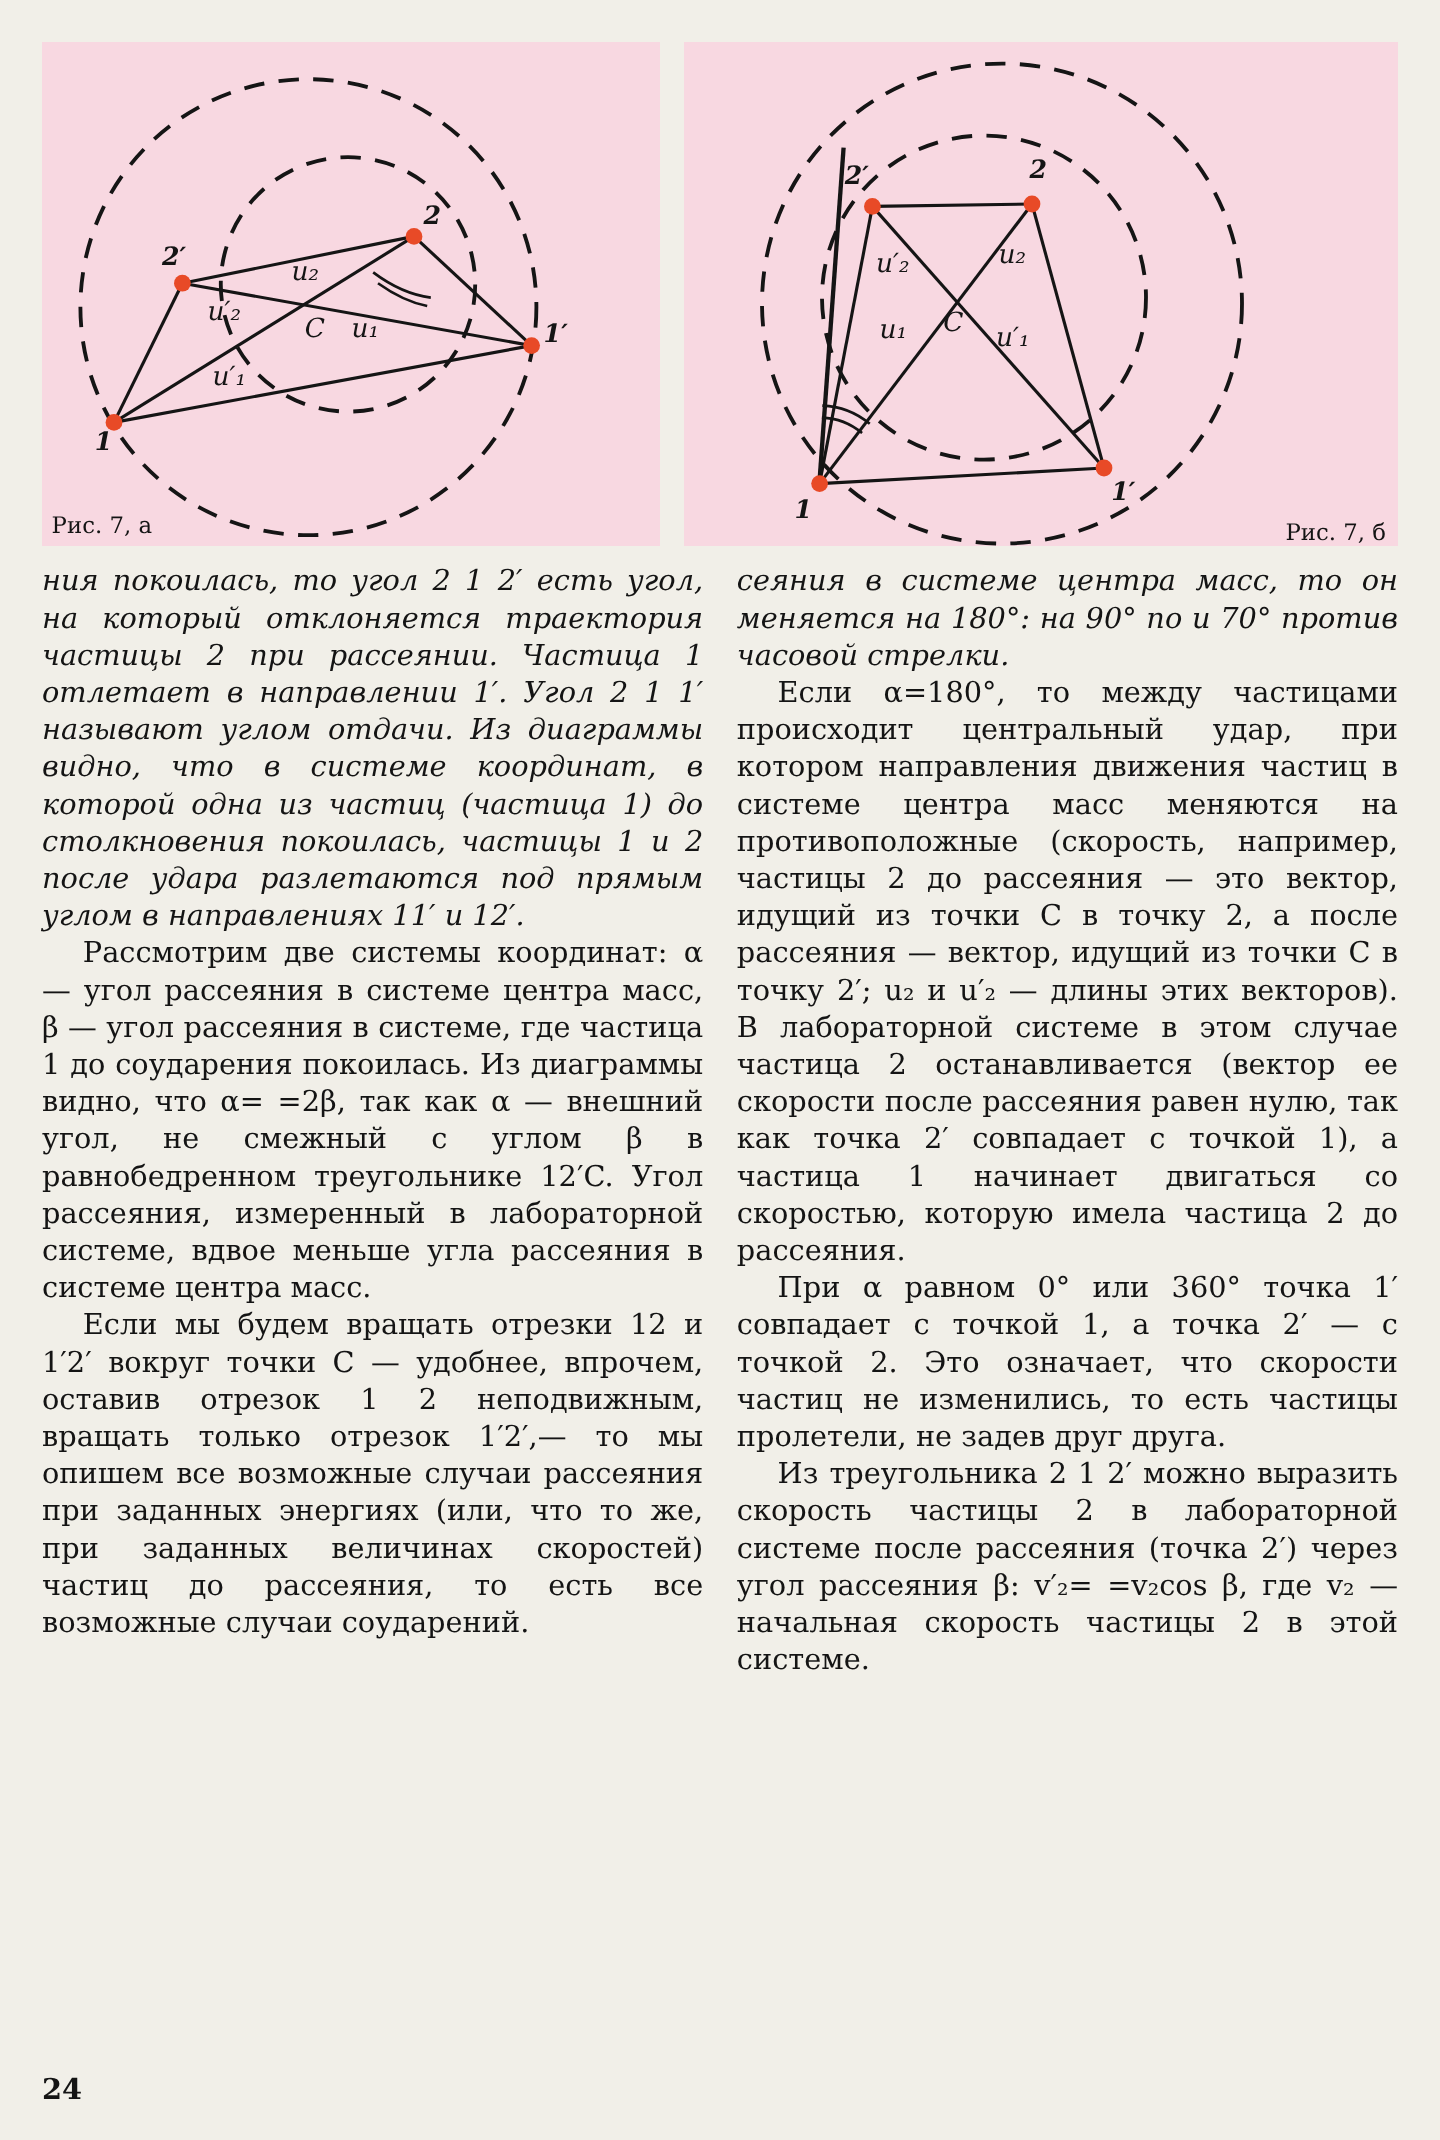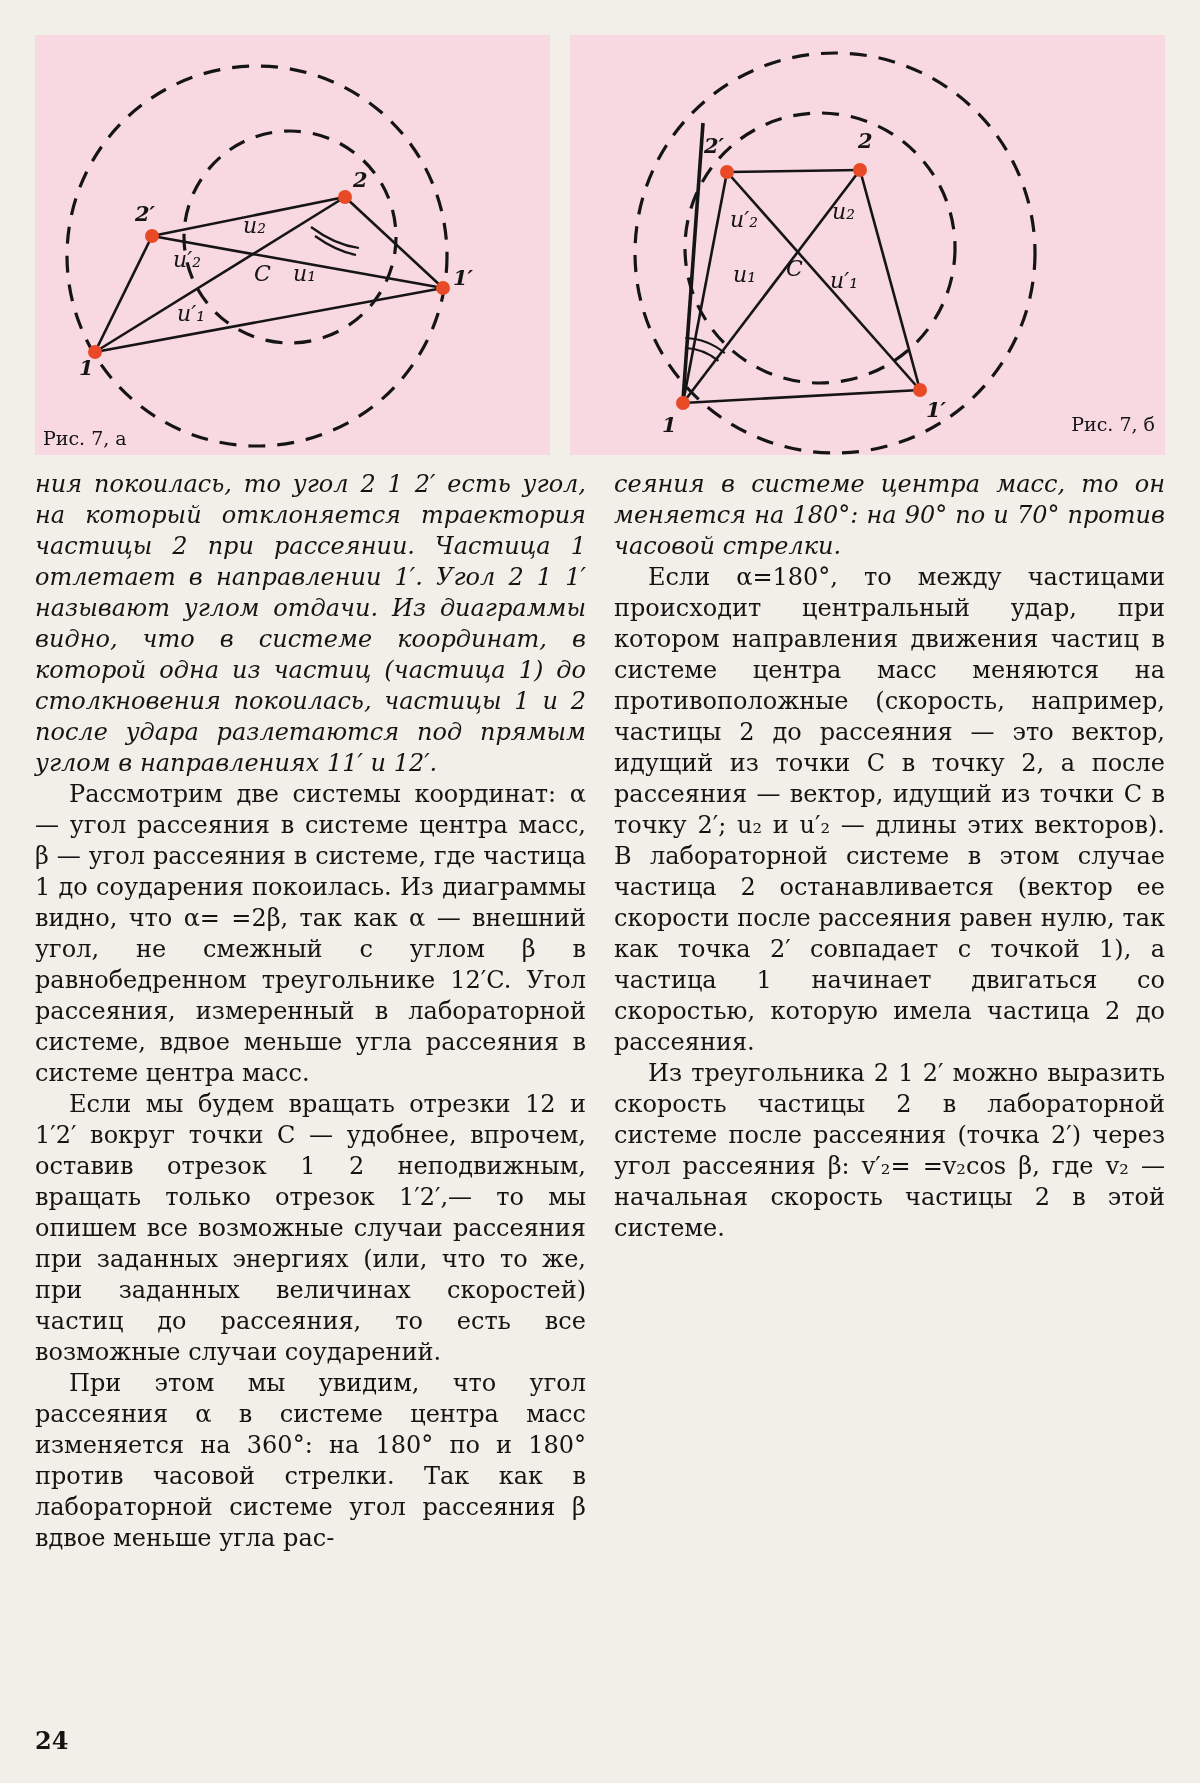--- a/index.html
+++ b/index.html
@@ -12,21 +12,21 @@
     position: relative;
     overflow: hidden;
   }
   .figures-row { display: flex; gap: 20px; padding: 35px 35px 0 35px; }
   figure { position: relative; background: #f8d8e1; }
   .fig-a { width: 515px; height: 420px; }
   .fig-b { width: 595px; height: 420px; }
   figure svg { display: block; width: 100%; height: 100%; }
   figcaption { position: absolute; font-size: 19px; color: #141414; }
   .cap-a { left: 8px; bottom: 6px; }
-  .cap-b { right: 10px; bottom: 20px; }
+  .cap-b { right: 10px; bottom: 0; }
 
   .dash { fill: none; stroke: #151515; stroke-width: 3.2; stroke-dasharray: 17 12; }
   .seg  { stroke: #151515; stroke-width: 2.6; }
   .seg-bold { stroke: #151515; stroke-width: 3.6; }
   .arc  { fill: none; stroke: #151515; stroke-width: 2.2; }
   .dot  { fill: #e84a27; stroke: none; }
   .lbl  { font-size: 22px; font-style: italic; fill: #151515; }
   .lbl-pt { font-size: 21px; font-style: italic; font-weight: bold; fill: #151515; }
 
   .cols { display: flex; gap: 28px; padding: 14px 35px 0 35px; }
@@ -116,22 +116,22 @@
     <figcaption class="cap-b">Рис. 7, б</figcaption>
   </figure>
 
 </div>
 
 <div class="cols">
   <div class="col">
     <p class="noindent">ния покоилась, то угол 2 1 2′ есть угол, на который отклоняется траектория частицы 2 при рассеянии. Частица 1 отлетает в направлении 1′. Угол 2 1 1′ называют углом отдачи. Из диаграммы видно, что в системе координат, в которой одна из частиц (частица 1) до столкновения покоилась, частицы 1 и 2 после удара разлетаются под прямым углом в направлениях 11′ и 12′.</p>
     <p>Рассмотрим две системы координат: α — угол рассеяния в системе центра масс, β — угол рассеяния в системе, где частица 1 до соударения покоилась. Из диаграммы видно, что α= =2β, так как α — внешний угол, не смежный с углом β в равнобедренном треугольнике 12′C. Угол рассеяния, измеренный в лабораторной системе, вдвое меньше угла рассеяния в системе центра масс.</p>
     <p>Если мы будем вращать отрезки 12 и 1′2′ вокруг точки C — удобнее, впрочем, оставив отрезок 1 2 неподвижным, вращать только отрезок 1′2′,— то мы опишем все возможные случаи рассеяния при заданных энергиях (или, что то же, при заданных величинах скоростей) частиц до рассеяния, то есть все возможные случаи соударений.</p>
-    <p>При этом мы увидим, что угол рассеяния α в системе центра масс изменяется на 360°: на 180° по и 180° против часовой стрелки. Так как в лабораторной системе угол рассеяния β вдвое меньше угла рас-</p>
   </div>
   <div class="col">
     <p class="noindent">сеяния в системе центра масс, то он меняется на 180°: на 90° по и 70° против часовой стрелки.</p>
     <p>Если α=180°, то между частицами происходит центральный удар, при котором направления движения частиц в системе центра масс меняются на противоположные (скорость, например, частицы 2 до рассеяния — это вектор, идущий из точки C в точку 2, а после рассеяния — вектор, идущий из точки C в точку 2′; u₂ и u′₂ — длины этих векторов). В лабораторной системе в этом случае частица 2 останавливается (вектор ее скорости после рассеяния равен нулю, так как точка 2′ совпадает с точкой 1), а частица 1 начинает двигаться со скоростью, которую имела частица 2 до рассеяния.</p>
+    <p>При α равном 0° или 360° точка 1′ совпадает с точкой 1, а точка 2′ — с точкой 2. Это означает, что скорости частиц не изменились, то есть частицы пролетели, не задев друг друга.</p>
     <p>Из треугольника 2 1 2′ можно выразить скорость частицы 2 в лабораторной системе после рассеяния (точка 2′) через угол рассеяния β: v′₂= =v₂cos β, где v₂ — начальная скорость частицы 2 в этой системе.</p>
   </div>
 </div>
 
 <div class="page-number">24</div>
 
 </body></html>

